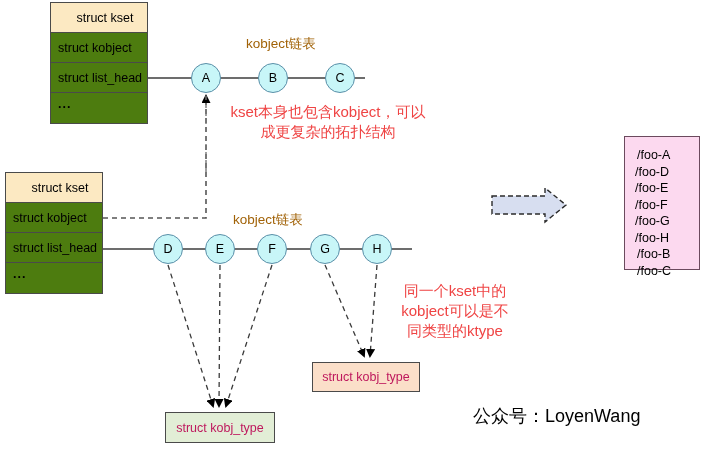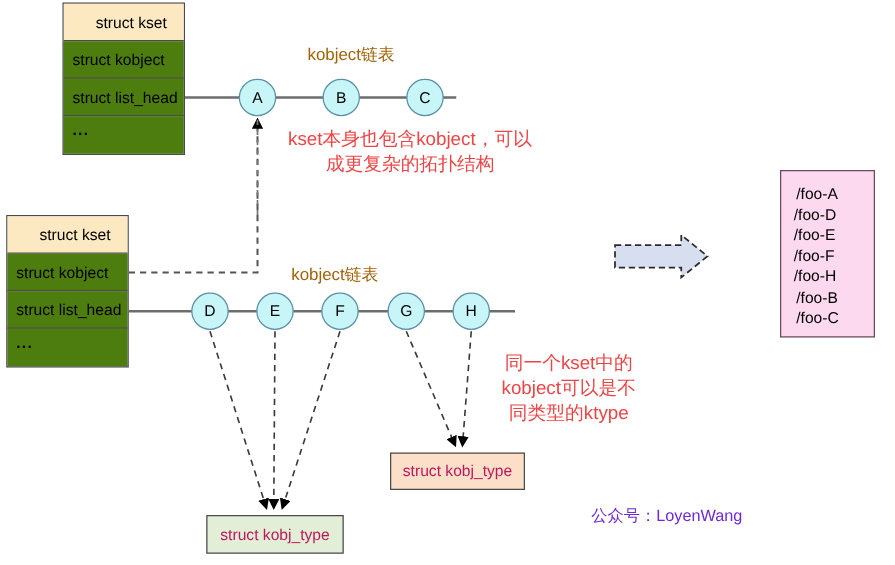--- a/index.html
+++ b/index.html
@@ -107,22 +107,22 @@
     line-height: 16.5px;
     color: #000;
     padding-left: 12px;
     white-space: nowrap;
   }
   .sysfs-line.indent { padding-left: 10px; }
 
   
   .watermark {
     position: absolute;
-    font-size: 13px;
-    color: #6d28d9;
+    font-size: 18px;
+    color: #000000;
     white-space: nowrap;
   }
 
   svg.overlay {
     position: absolute;
     left: 0; top: 0;
     width: 716px;
     height: 452px;
     pointer-events: none;
   }
@@ -198,20 +198,21 @@
 
   <div class="ktype-box ktype-peach" style="left:312px; top:362px; width:108px; height:30px; line-height:29px;">struct kobj_type</div>
 
   <div class="ktype-box ktype-green" style="left:165px; top:412px; width:110px; height:31px; line-height:30px;">struct kobj_type</div>
 
   <div class="sysfs-panel" style="left:612px; top:136px; width:76px; height:134px;margin-left:12px;">
     <div class="sysfs-line">/foo-A</div>
     <div class="sysfs-line indent">/foo-D</div>
     <div class="sysfs-line indent">/foo-E</div>
     <div class="sysfs-line indent">/foo-F</div>
+    <div class="sysfs-line indent">/foo-G</div>
     <div class="sysfs-line indent">/foo-H</div>
     <div class="sysfs-line">/foo-B</div>
     <div class="sysfs-line">/foo-C</div>
   </div>
 
   <div class="watermark" style="left:473px; top:404px;">公众号：LoyenWang</div>
 
 </div>
 
 </body></html>

